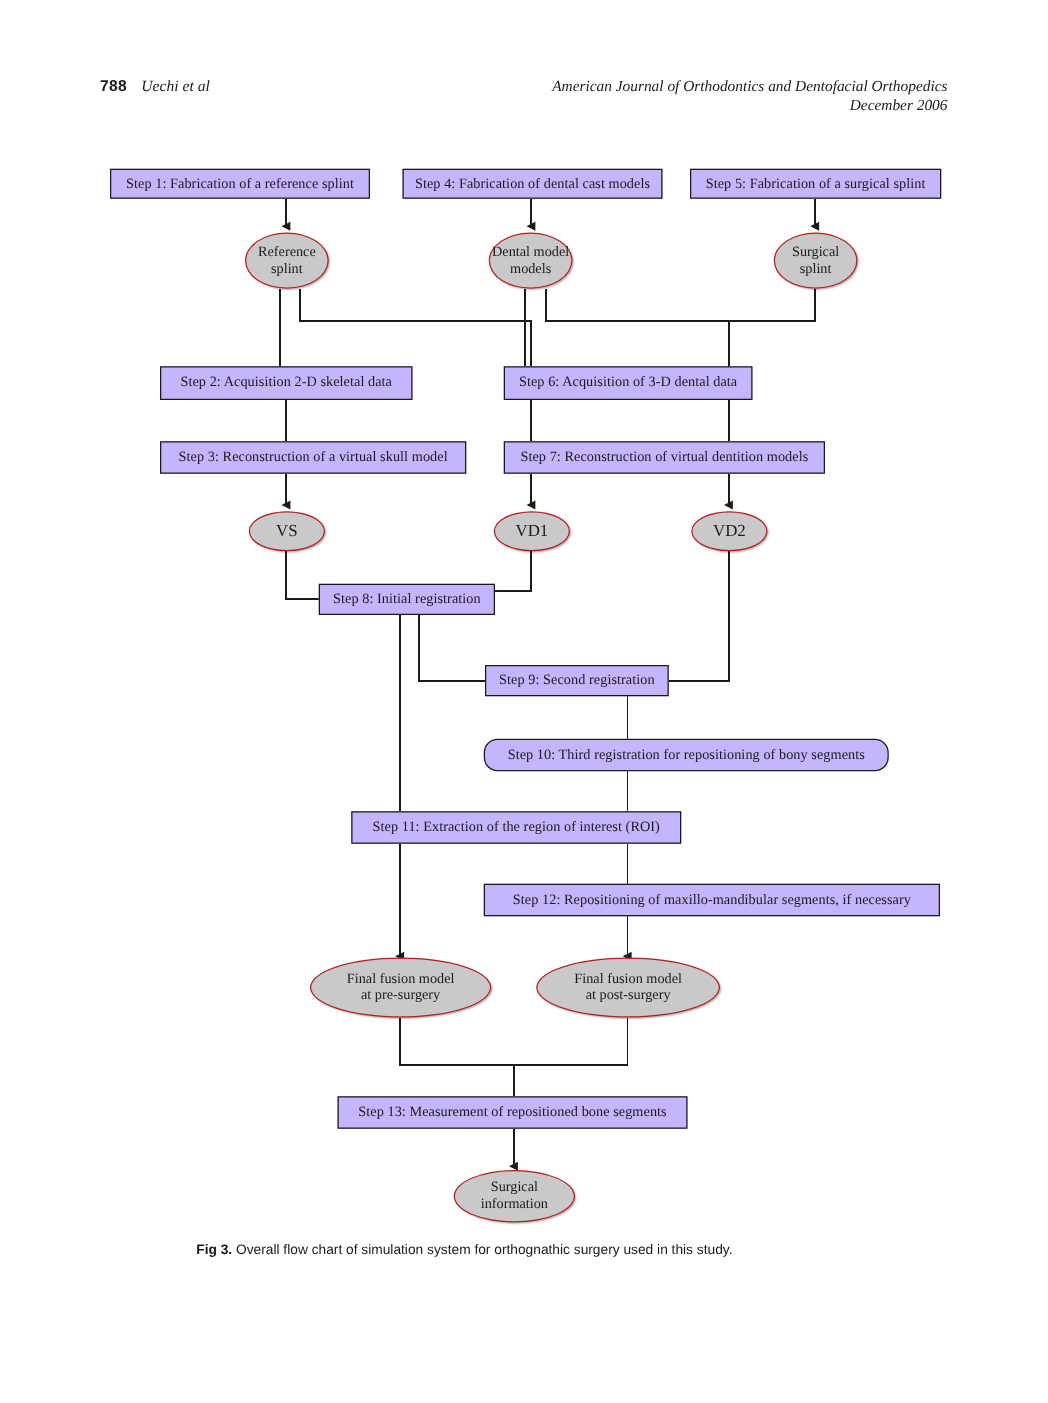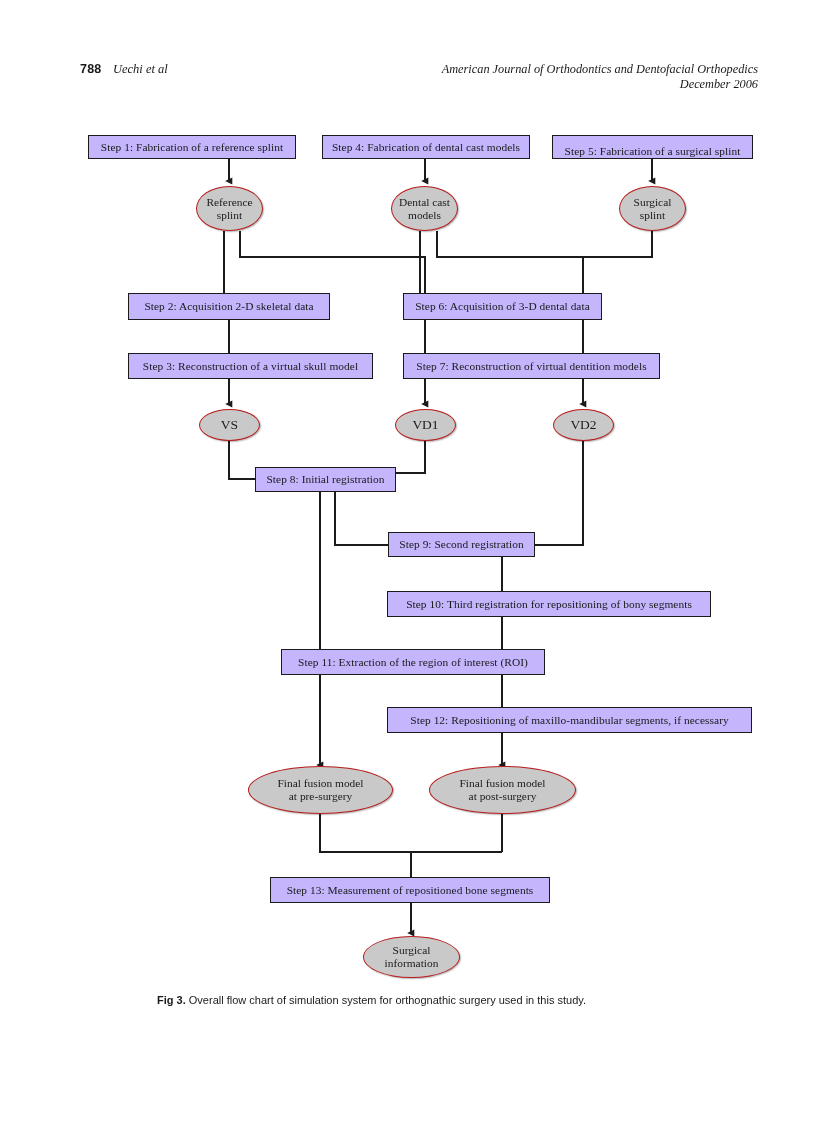--- a/index.html
+++ b/index.html
@@ -179,30 +179,30 @@
       <path d="M411,903 L411,933" marker-end="url(#arrow)"></path>
     </g>
   </svg>
 
   <div class="node box" style="left:88px;  top:135px; width:208px; height:24px;">
     <span>Step 1: Fabrication of a reference splint</span>
   </div>
   <div class="node box" style="left:322px; top:135px; width:208px; height:24px;">
     <span>Step 4: Fabrication of dental cast models</span>
   </div>
-  <div class="node box" style="left:552px; top:135px; width:201px; height:24px;align-items:flex-end;">
+  <div class="node box" style="left:552px; top:135px; width:201px; height:24px;">
     <span>Step 5: Fabrication of a surgical splint</span>
   </div>
 
   <div class="node ellipse" style="left:196px; top:186px; width:67px; height:45px; flex-direction:column;">
     <span>Reference</span>
     <span>splint</span>
   </div>
   <div class="node ellipse" style="left:391px; top:186px; width:67px; height:45px; flex-direction:column;">
-    <span>Dental cast</span>
+    <span>Dental model</span>
     <span>models</span>
   </div>
   <div class="node ellipse" style="left:619px; top:186px; width:67px; height:45px; flex-direction:column;">
     <span>Surgical</span>
     <span>splint</span>
   </div>
 
   <div class="node box" style="left:128px; top:293px; width:202px; height:27px;">
     <span>Step 2: Acquisition 2-D skeletal data</span>
   </div>
@@ -226,21 +226,21 @@
   <div class="node ellipse tag" style="left:553px; top:409px; width:61px; height:32px;">
     <span>VD2</span>
   </div>
 
   <div class="node box" style="left:255px; top:467px; width:141px; height:25px;">
     <span>Step 8: Initial registration</span>
   </div>
   <div class="node box" style="left:388px; top:532px; width:147px; height:25px;">
     <span>Step 9: Second registration</span>
   </div>
-  <div class="node box" style="left:387px; top:591px; width:324px; height:26px;">
+  <div class="node box" style="left:387px; top:591px; width:324px; height:26px;border-radius:11px;">
     <span>Step 10: Third registration for repositioning of bony segments</span>
   </div>
   <div class="node box" style="left:281px; top:649px; width:264px; height:26px;">
     <span>Step 11: Extraction of the region of interest (ROI)</span>
   </div>
   <div class="node box" style="left:387px; top:707px; width:365px; height:26px;align-items:center;">
     <span>Step 12: Repositioning of maxillo-mandibular segments, if necessary</span>
   </div>
 
   <div class="node ellipse" style="left:248px; top:766px; width:145px; height:48px; flex-direction:column;">

